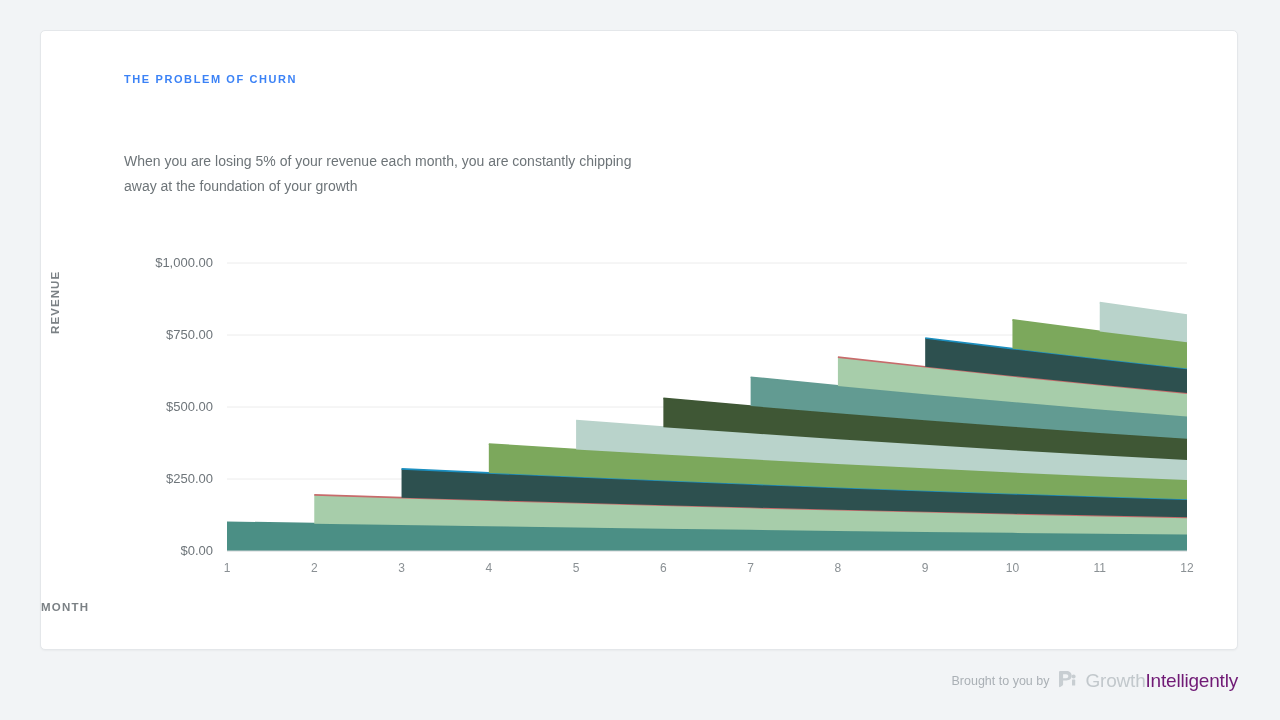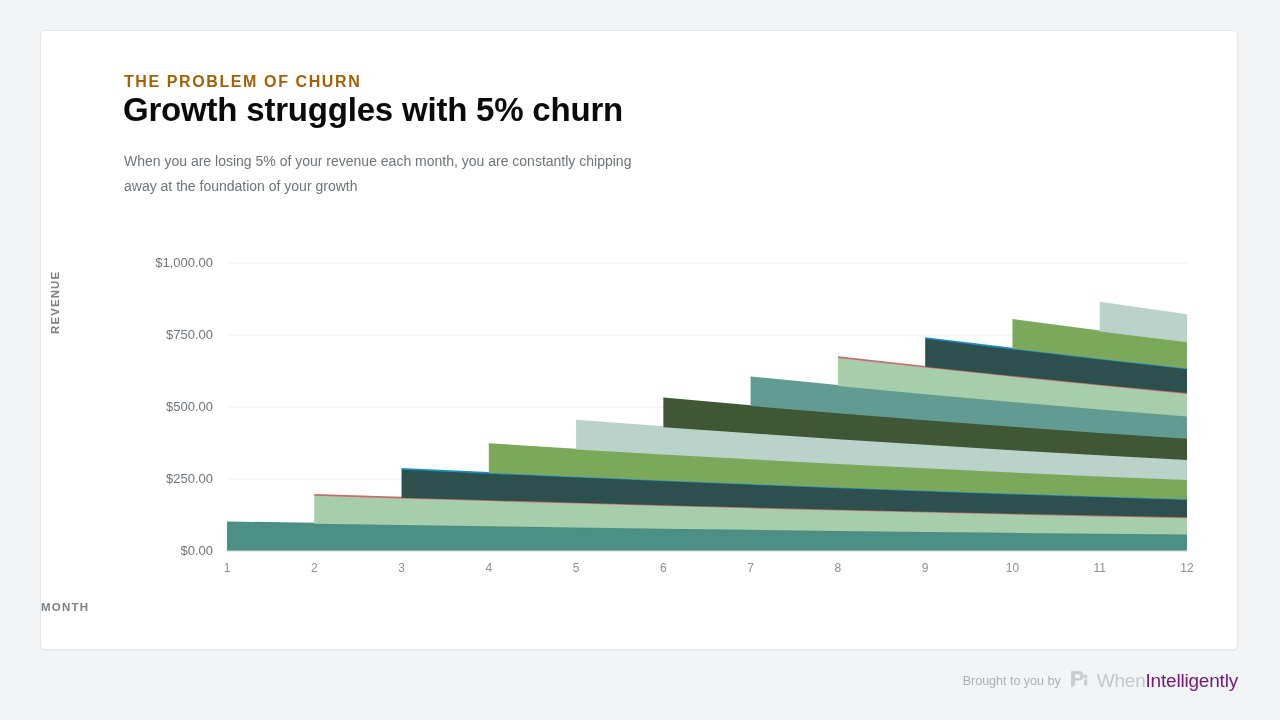--- a/index.html
+++ b/index.html
@@ -16,23 +16,23 @@
     width:1198px;height:620px;
     background:#ffffff;
     border:1px solid #e4e7ea;
     border-radius:5px;
     box-sizing:border-box;
     box-shadow:0 1px 2px rgba(0,0,0,0.04);
   }
 
   .eyebrow{
     position:absolute;left:83px;top:42px;
-    font-size:16px;font-weight:bold;
+    font-size:11px;font-weight:bold;
     letter-spacing:1.6px;
-    color:#a16207;
+    color:#3b82f6;
     white-space:nowrap;
   }
   .title{
     position:absolute;left:82px;top:60px;
     font-size:33px;font-weight:bold;
     color:#0a0a0a;
     letter-spacing:-0.2px;
     white-space:nowrap;
   }
   .subtitle{
@@ -73,21 +73,20 @@
 </style>
 </head>
 <body>
 
 <div id="stage">
 
   <div class="card">
 
     <div class="eyebrow">THE PROBLEM OF CHURN</div>
 
-    <div class="title">Growth struggles with 5% churn</div>
 
     <div class="subtitle">When you are losing 5% of your revenue each month, you are constantly chipping away at the foundation of your growth</div>
 
     <div class="chart-wrap">
 
       <div class="ylabel">REVENUE</div>
 
       <svg class="plot" id="plot" width="1198" height="380">
           <text x="172" y="339" text-anchor="end" class="tick-y">$0.00</text>
           <line x1="186" y1="263" x2="1146" y2="263" stroke="#ececec" stroke-width="1"></line>
@@ -146,17 +145,17 @@
       <span>Brought to you by</span>
       <span style="display:inline-block;">
         <svg width="22" height="22" viewBox="0 0 22 22">
           <path d="M3 4.2C3 3.5 3.6 3 4.3 3h6.2c3.0 0 5.2 1.9 5.2 4.7 0 2.8-2.2 4.7-5.2 4.7H7.1v3.9
                    c0 .5-.2.8-.6 1.1l-2.3 1.7c-.6.4-1.2 0-1.2-.7V4.2z
                    M7.1 6.3v3.9h3.0c1.3 0 2.2-.8 2.2-2.0 0-1.2-.9-1.9-2.2-1.9H7.1z" fill="#c8ced2"></path>
           <circle cx="17.6" cy="8.4" r="2.0" fill="#c8ced2"></circle>
           <rect x="16.0" y="11.6" width="3.2" height="6.0" rx="0.6" fill="#c8ced2"></rect>
         </svg>
       </span>
-      <span class="brandname"><span>When</span><b>Intelligently</b></span>
+      <span class="brandname"><span>Growth</span><b>Intelligently</b></span>
     </span>
   </div>
 
 </div>
 
 </body></html>

